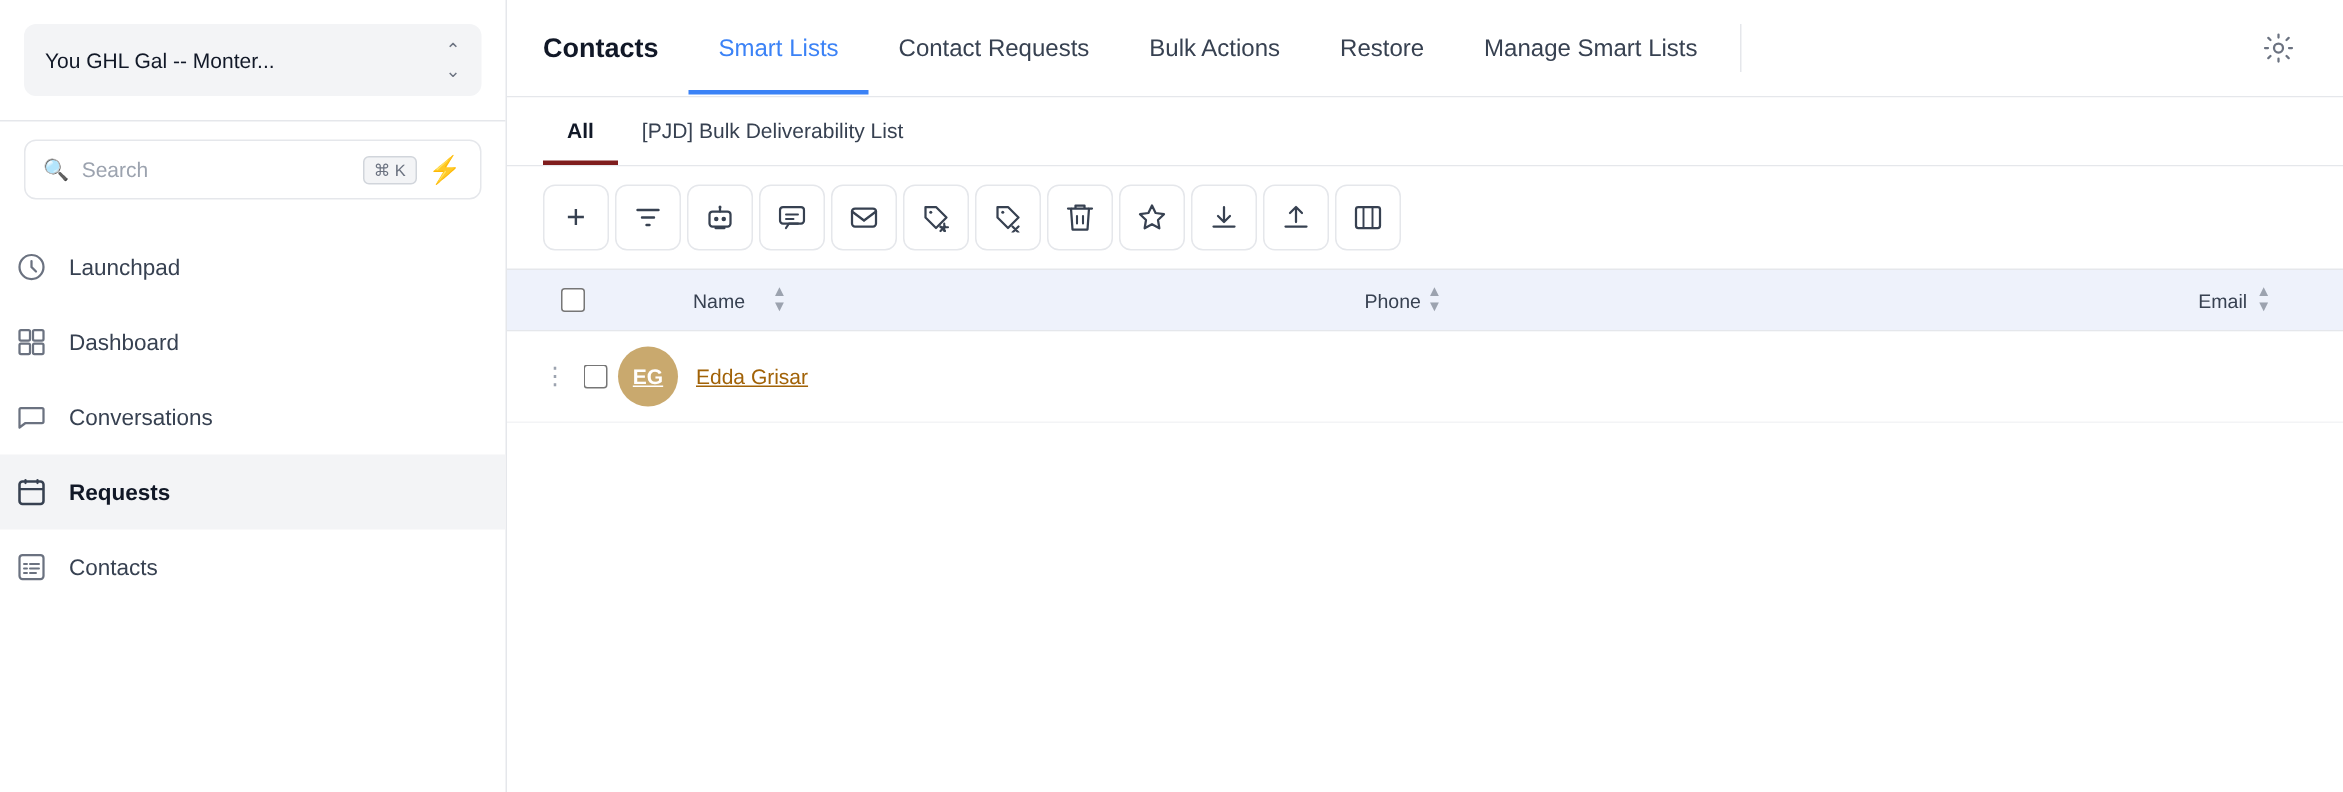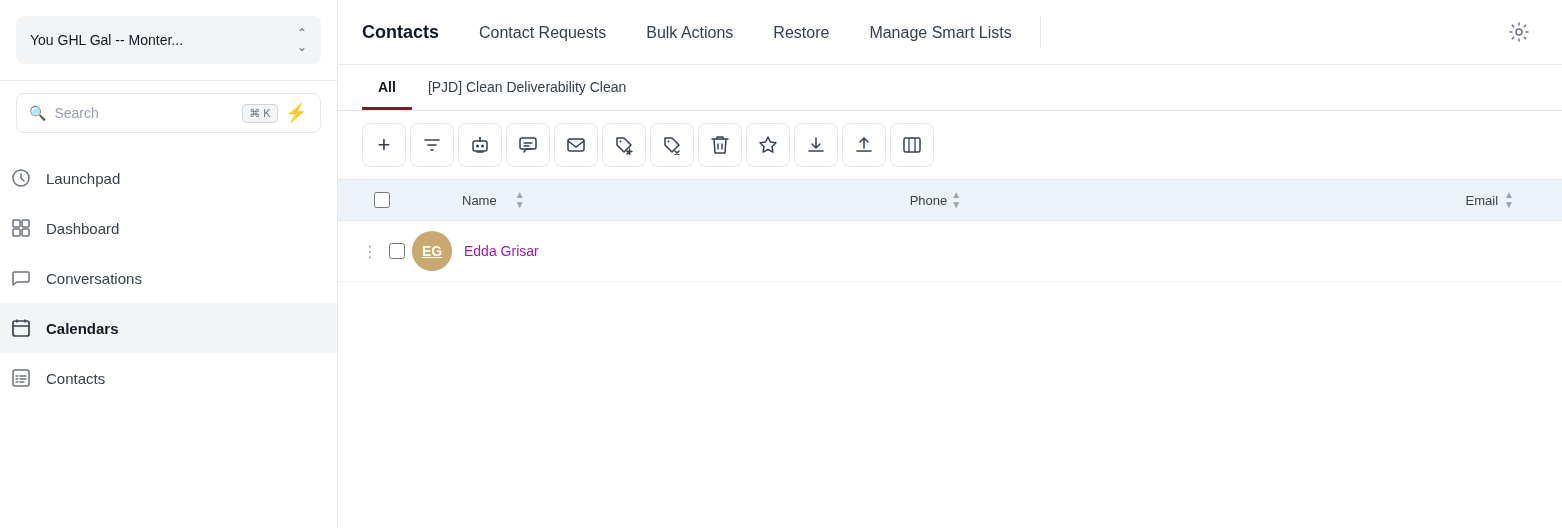--- a/index.html
+++ b/index.html
@@ -315,22 +315,23 @@
       justify-content: center;
       color: #fff;
       font-weight: 600;
       font-size: 14px;
       margin-right: 12px;
       text-decoration: underline;
     }
 
     .contact-name {
       font-size: 14px;
-      color: #a21caf;
-      font-weight: 500;
+      color: #a16207;
+      font-weight: 500;
+      text-decoration: underline;
     }
 
     input[type="checkbox"] {
       width: 16px;
       height: 16px;
       cursor: pointer;
     }
   </style>
 </head>
 <body>
@@ -384,40 +385,43 @@
       <span>Conversations</span>
     </div>
     <div class="nav-item active">
       <span class="nav-icon">
         <svg width="20" height="20" viewBox="0 0 20 20" fill="none">
           <rect x="2" y="3" width="16" height="15" rx="2" stroke="#374151" stroke-width="1.7"></rect>
           <path d="M2 8h16" stroke="#374151" stroke-width="1.5"></path>
           <path d="M6 2v2M14 2v2" stroke="#374151" stroke-width="1.5" stroke-linecap="round"></path>
         </svg>
       </span>
-      <span>Calendars</span>
+      <span>Requests</span>
     </div>
     <div class="nav-item">
       <span class="nav-icon">
         <svg width="20" height="20" viewBox="0 0 20 20" fill="none">
           <rect x="2" y="2" width="16" height="16" rx="2" stroke="#6b7280" stroke-width="1.5"></rect>
           <path d="M5 8h2M5 11h2M5 14h2M9 8h6M9 11h6M9 14h4" stroke="#6b7280" stroke-width="1.3" stroke-linecap="round"></path>
         </svg>
       </span>
       <span>Contacts</span>
     </div>
   </div>
 </div>
 
 <div id="main">
 
   <div class="top-nav">
     <div class="top-nav-tab">
       <span>Contacts</span>
     </div>
+    <div class="top-nav-tab active">
+      <span>Smart Lists</span>
+    </div>
     <div class="top-nav-tab">
       <span>Contact Requests</span>
     </div>
     <div class="top-nav-tab">
       <span>Bulk Actions</span>
     </div>
     <div class="top-nav-tab">
       <span>Restore</span>
     </div>
     <div class="top-nav-tab">
@@ -430,21 +434,21 @@
         <path d="M11 2v2M11 18v2M2 11h2M18 11h2M4.22 4.22l1.42 1.42M16.36 16.36l1.42 1.42M4.22 17.78l1.42-1.42M16.36 5.64l1.42-1.42" stroke="#6b7280" stroke-width="1.5" stroke-linecap="round"></path>
       </svg>
     </div>
   </div>
 
   <div class="sub-tabs">
     <div class="sub-tab active">
       <span>All</span>
     </div>
     <div class="sub-tab">
-      <span>[PJD] Clean Deliverability Clean</span>
+      <span>[PJD] Bulk Deliverability List</span>
     </div>
   </div>
 
   <div class="toolbar">
 
     <div class="toolbar-btn" style="font-size:22px;font-weight:300;">+</div>
 
     <div class="toolbar-btn">
       <svg width="18" height="18" viewBox="0 0 18 18" fill="none">
         <path d="M2 4h14M5 9h8M8 14h2" stroke="#374151" stroke-width="1.6" stroke-linecap="round"></path>

